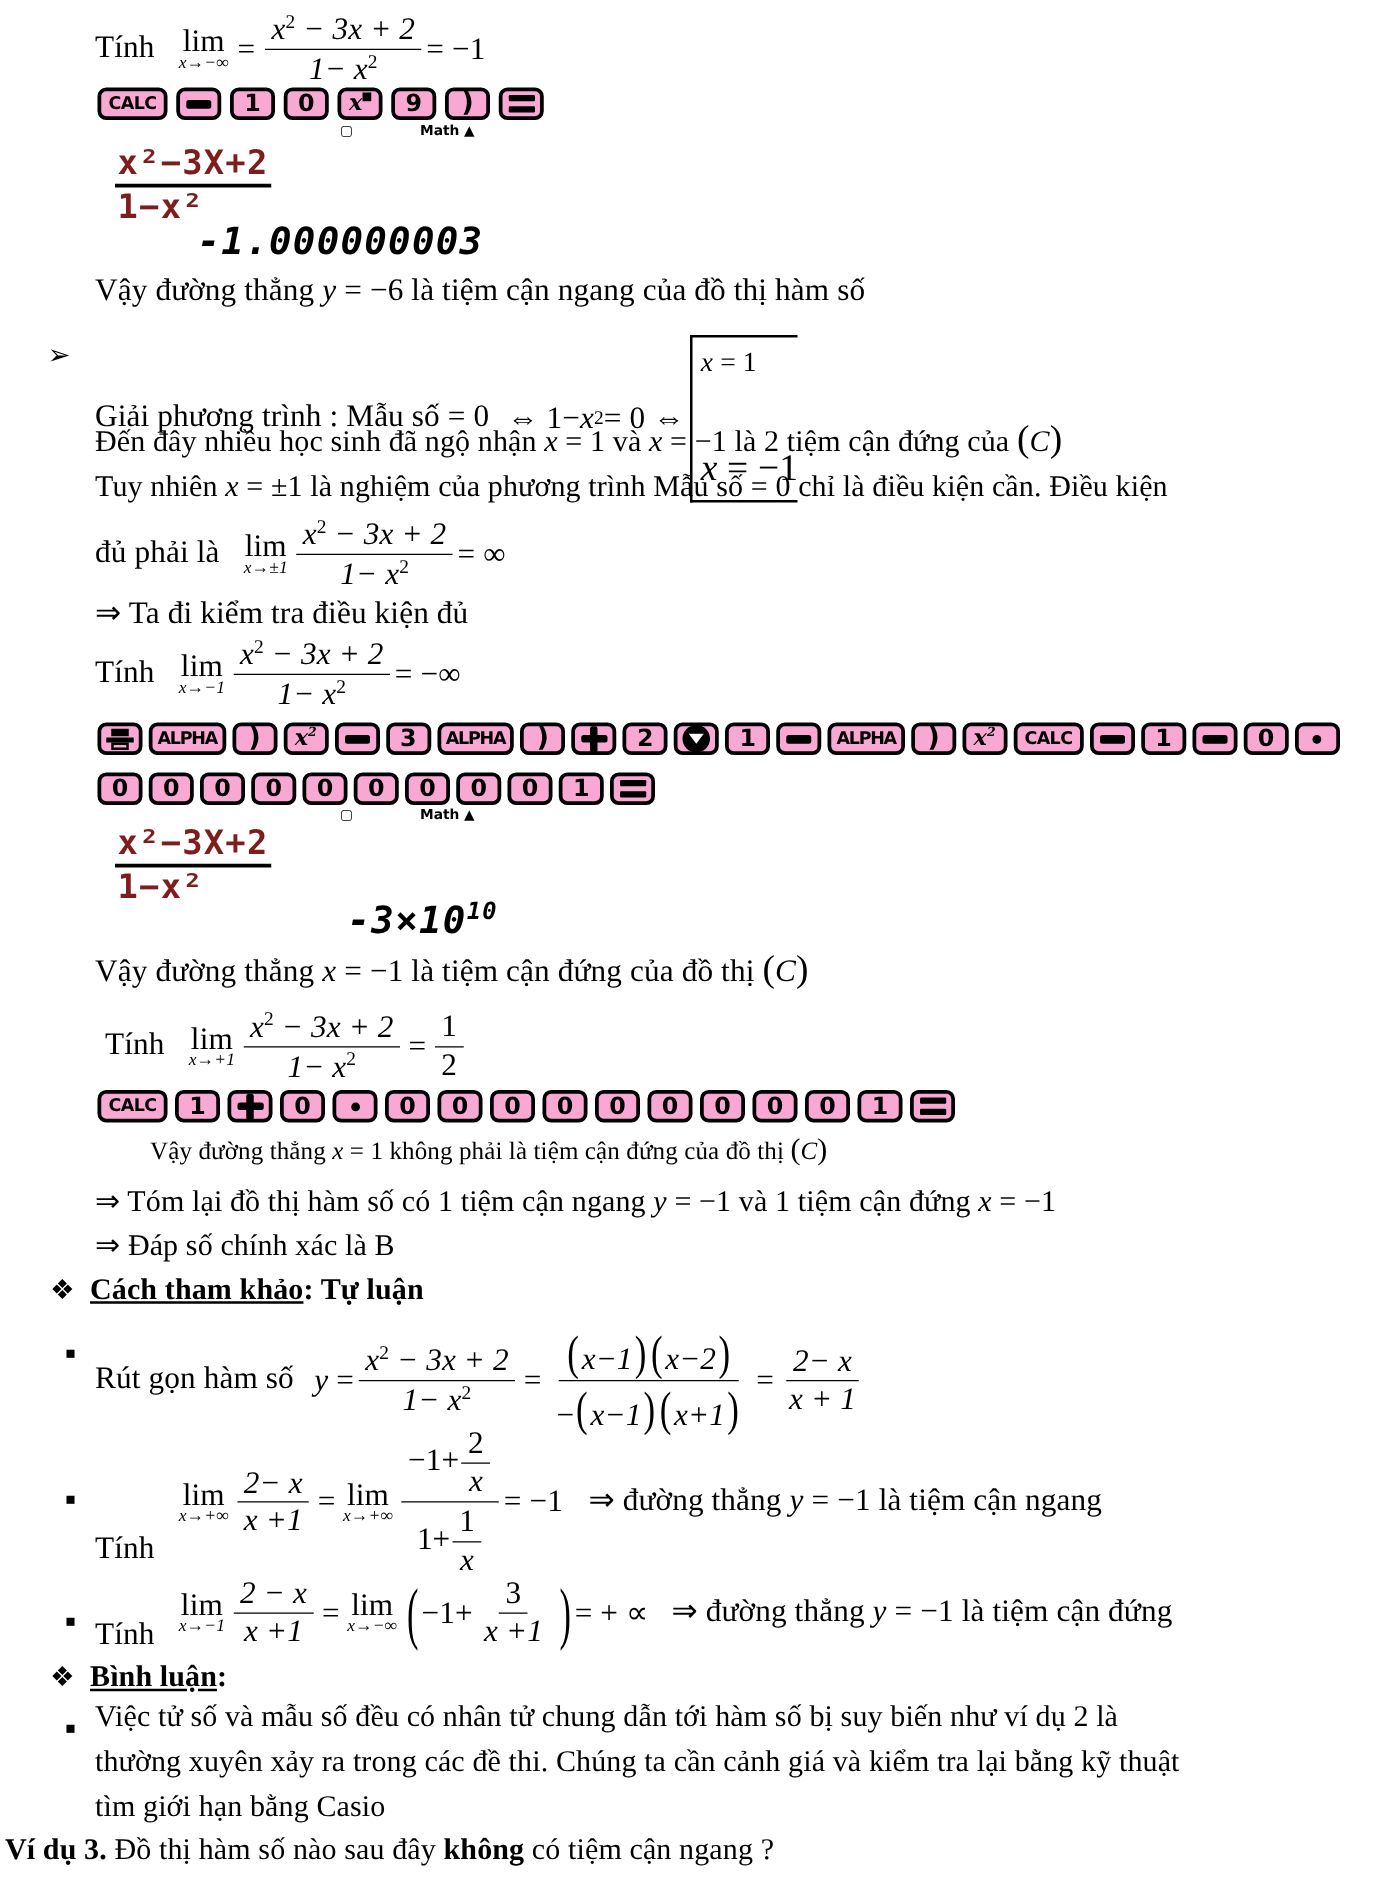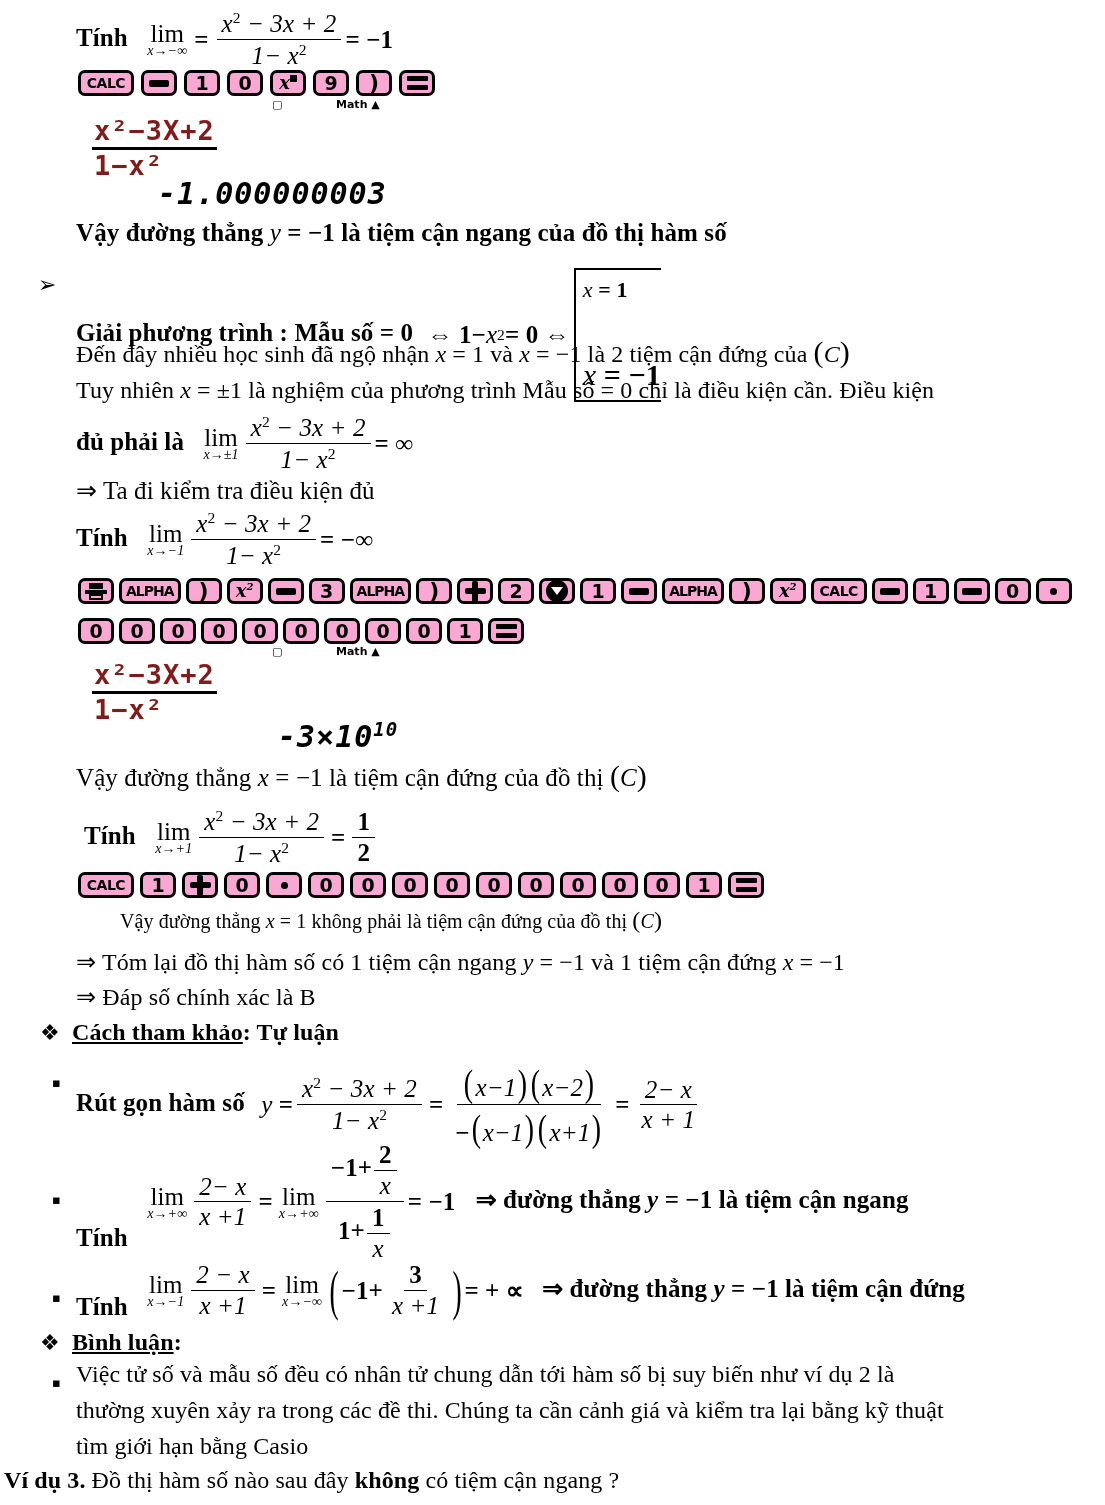--- a/index.html
+++ b/index.html
@@ -35,21 +35,21 @@
   .under { text-decoration: underline; }
 
   
   .math {
     font-family: "Liberation Serif", serif;
     font-style: italic;
     display: inline-flex;
     align-items: center;
     vertical-align: middle;
   }
-  .up { font-style: normal; font-weight: bold; }
+  .up { font-style: normal; }
   .frac {
     display: inline-flex;
     flex-direction: column;
     align-items: center;
     vertical-align: middle;
     margin: 0 4px;
     line-height: 1.06;
   }
   .frac > .num {
     padding: 0 5px 1px 5px;
@@ -241,21 +241,21 @@
 
   <div class="calcscreen" style="left:92px; top:116px;">
     <span class="cs-frac">
       <span class="cnum">x²−3X+2</span>
       <span class="cden">1−x²</span>
     </span>
   </div>
   <div class="cs-result" style="left:158px; top:176px;">-1.000000003</div>
 
   <div class="line" style="left:76px; top:220px;">
-    <span class="up">Vậy đường thẳng </span><span class="ital">y</span><span class="up"> = −1 là tiệm cận ngang của đồ thị hàm số</span>
+    <span class="up">Vậy đường thẳng </span><span class="ital">y</span><span class="up"> = −6 là tiệm cận ngang của đồ thị hàm số</span>
   </div>
 
   <div class="bullet-arrow" style="left:38px; top:272px;">➢</div>
   <div class="line" style="left:76px; top:268px;">
     <span class="up">Giải phương trình : Mẫu số = 0</span>
     <span class="math" style="margin-left:8px;">
       <span class="up">⇔ 1− </span>
         <span class="ital">x</span>
         <sup class="sn">2</sup>
         <span class="up"> = 0 ⇔</span>

